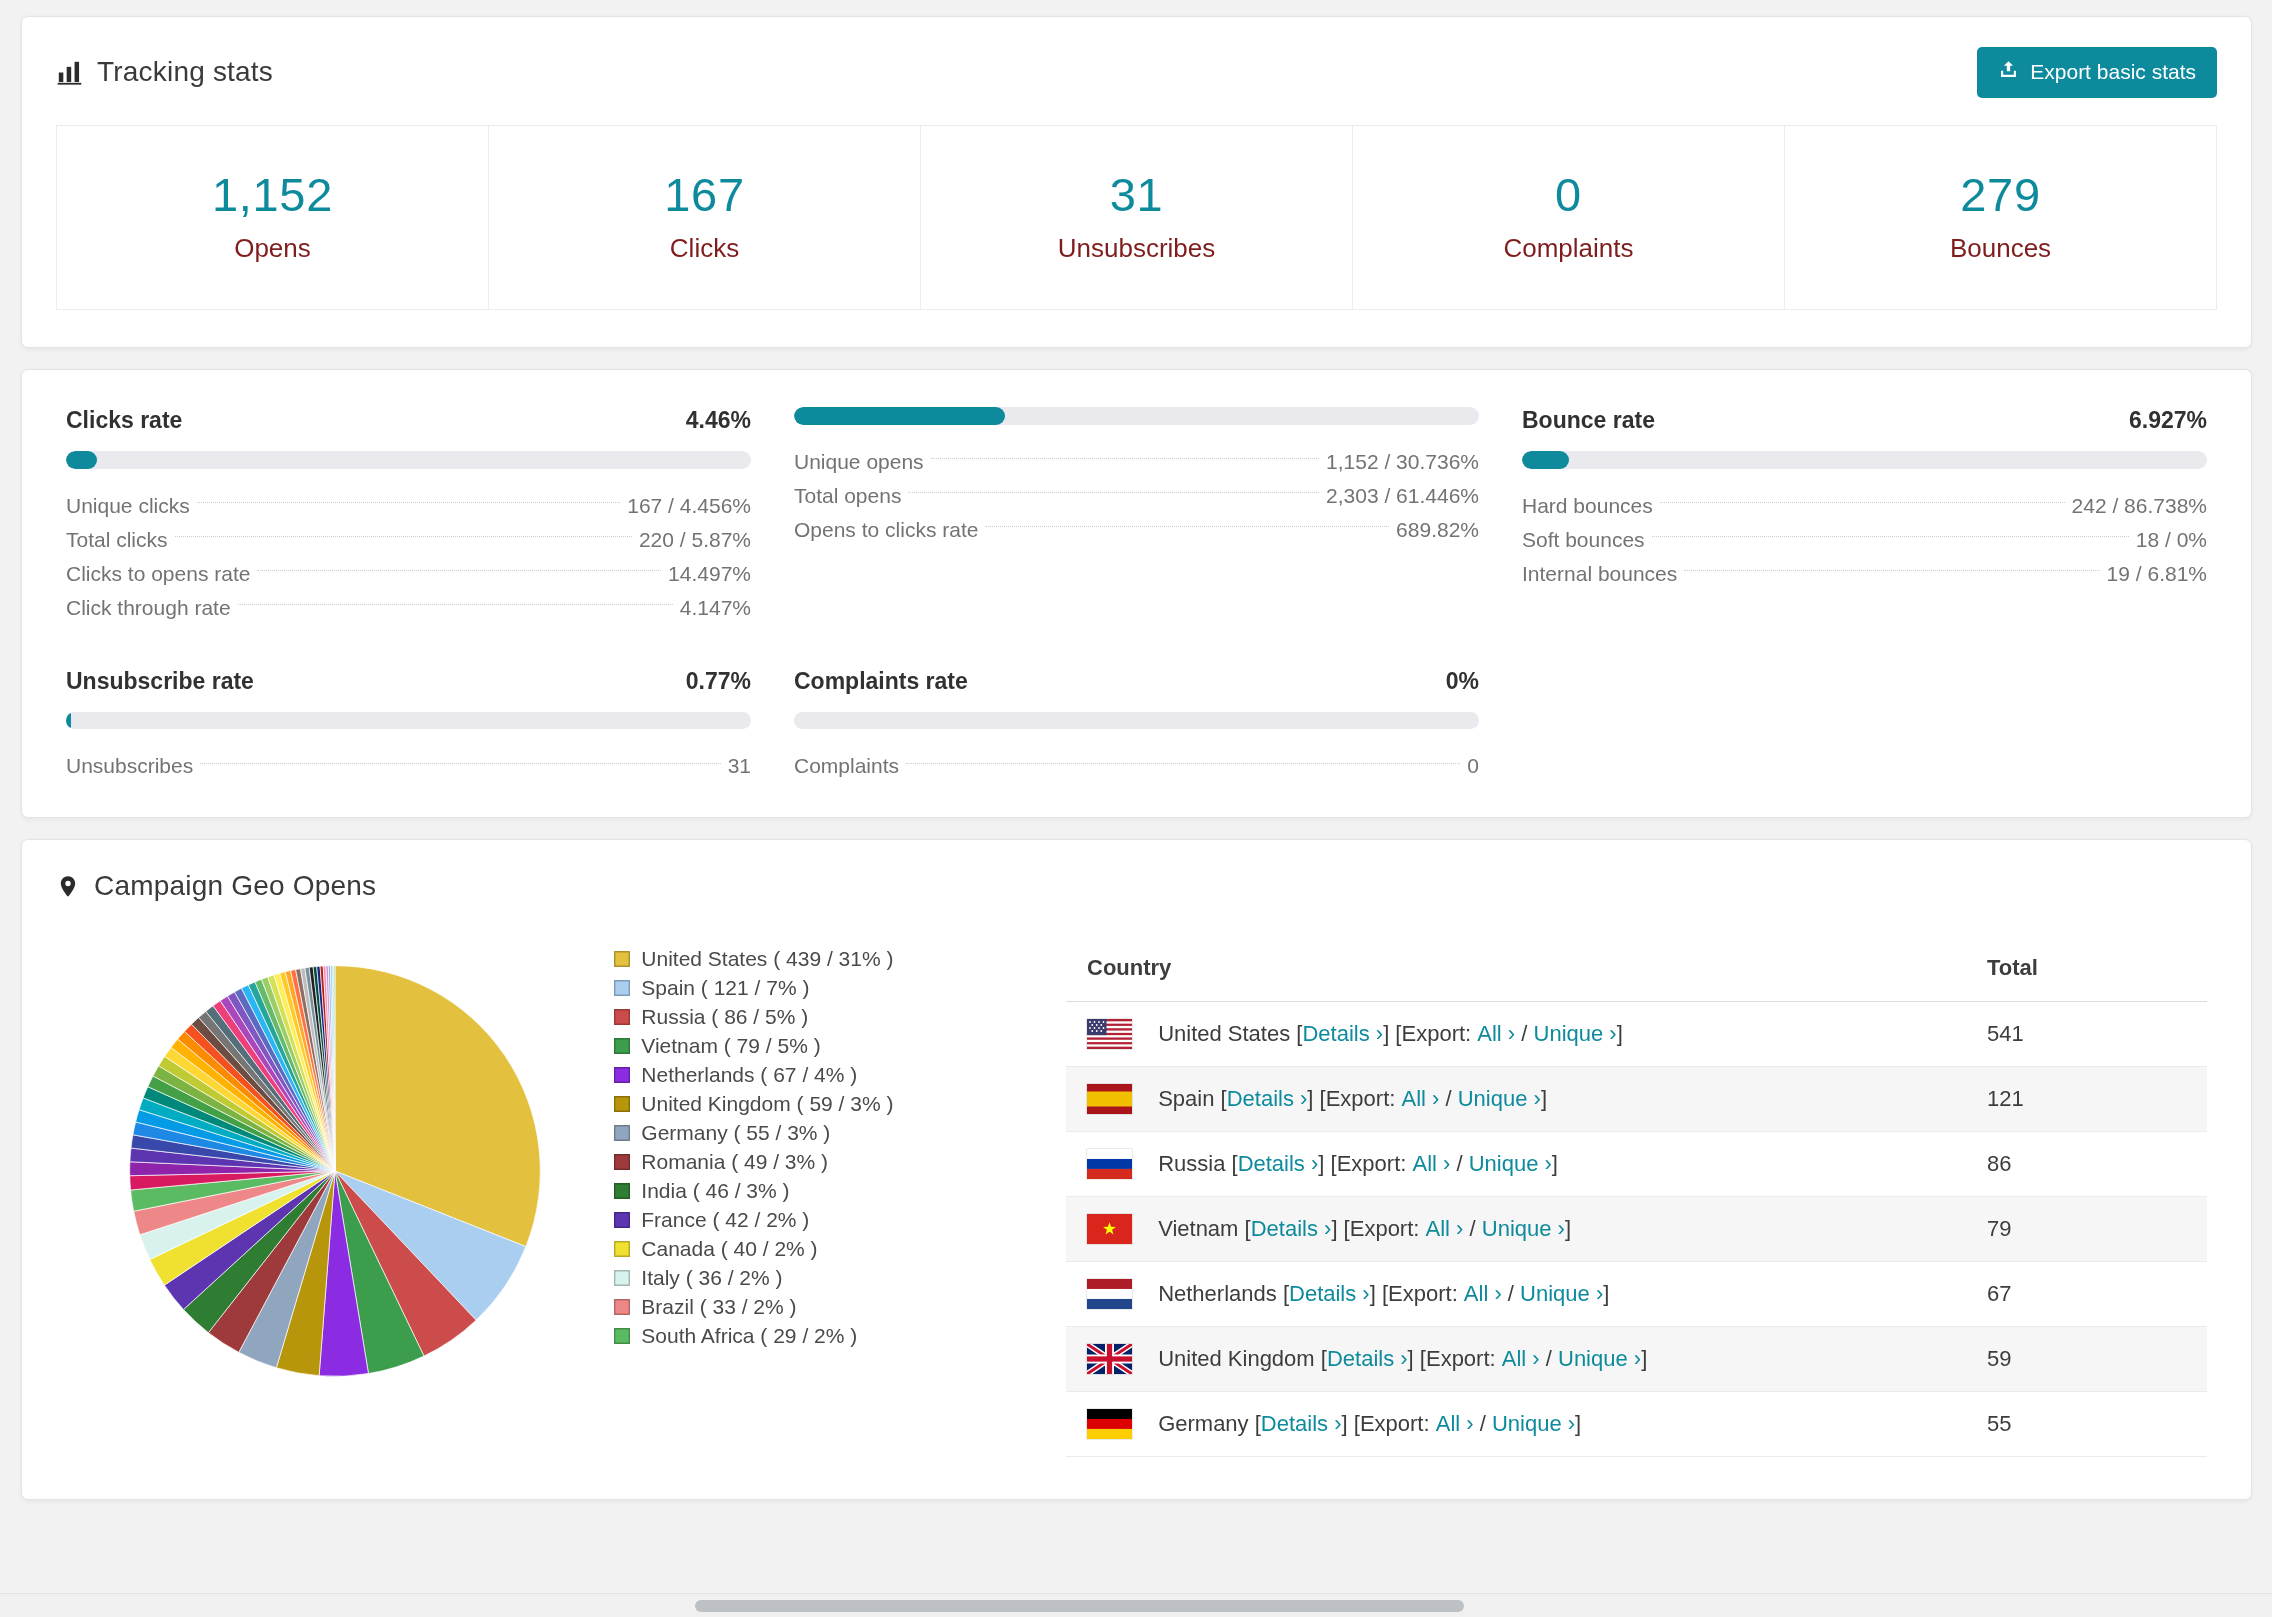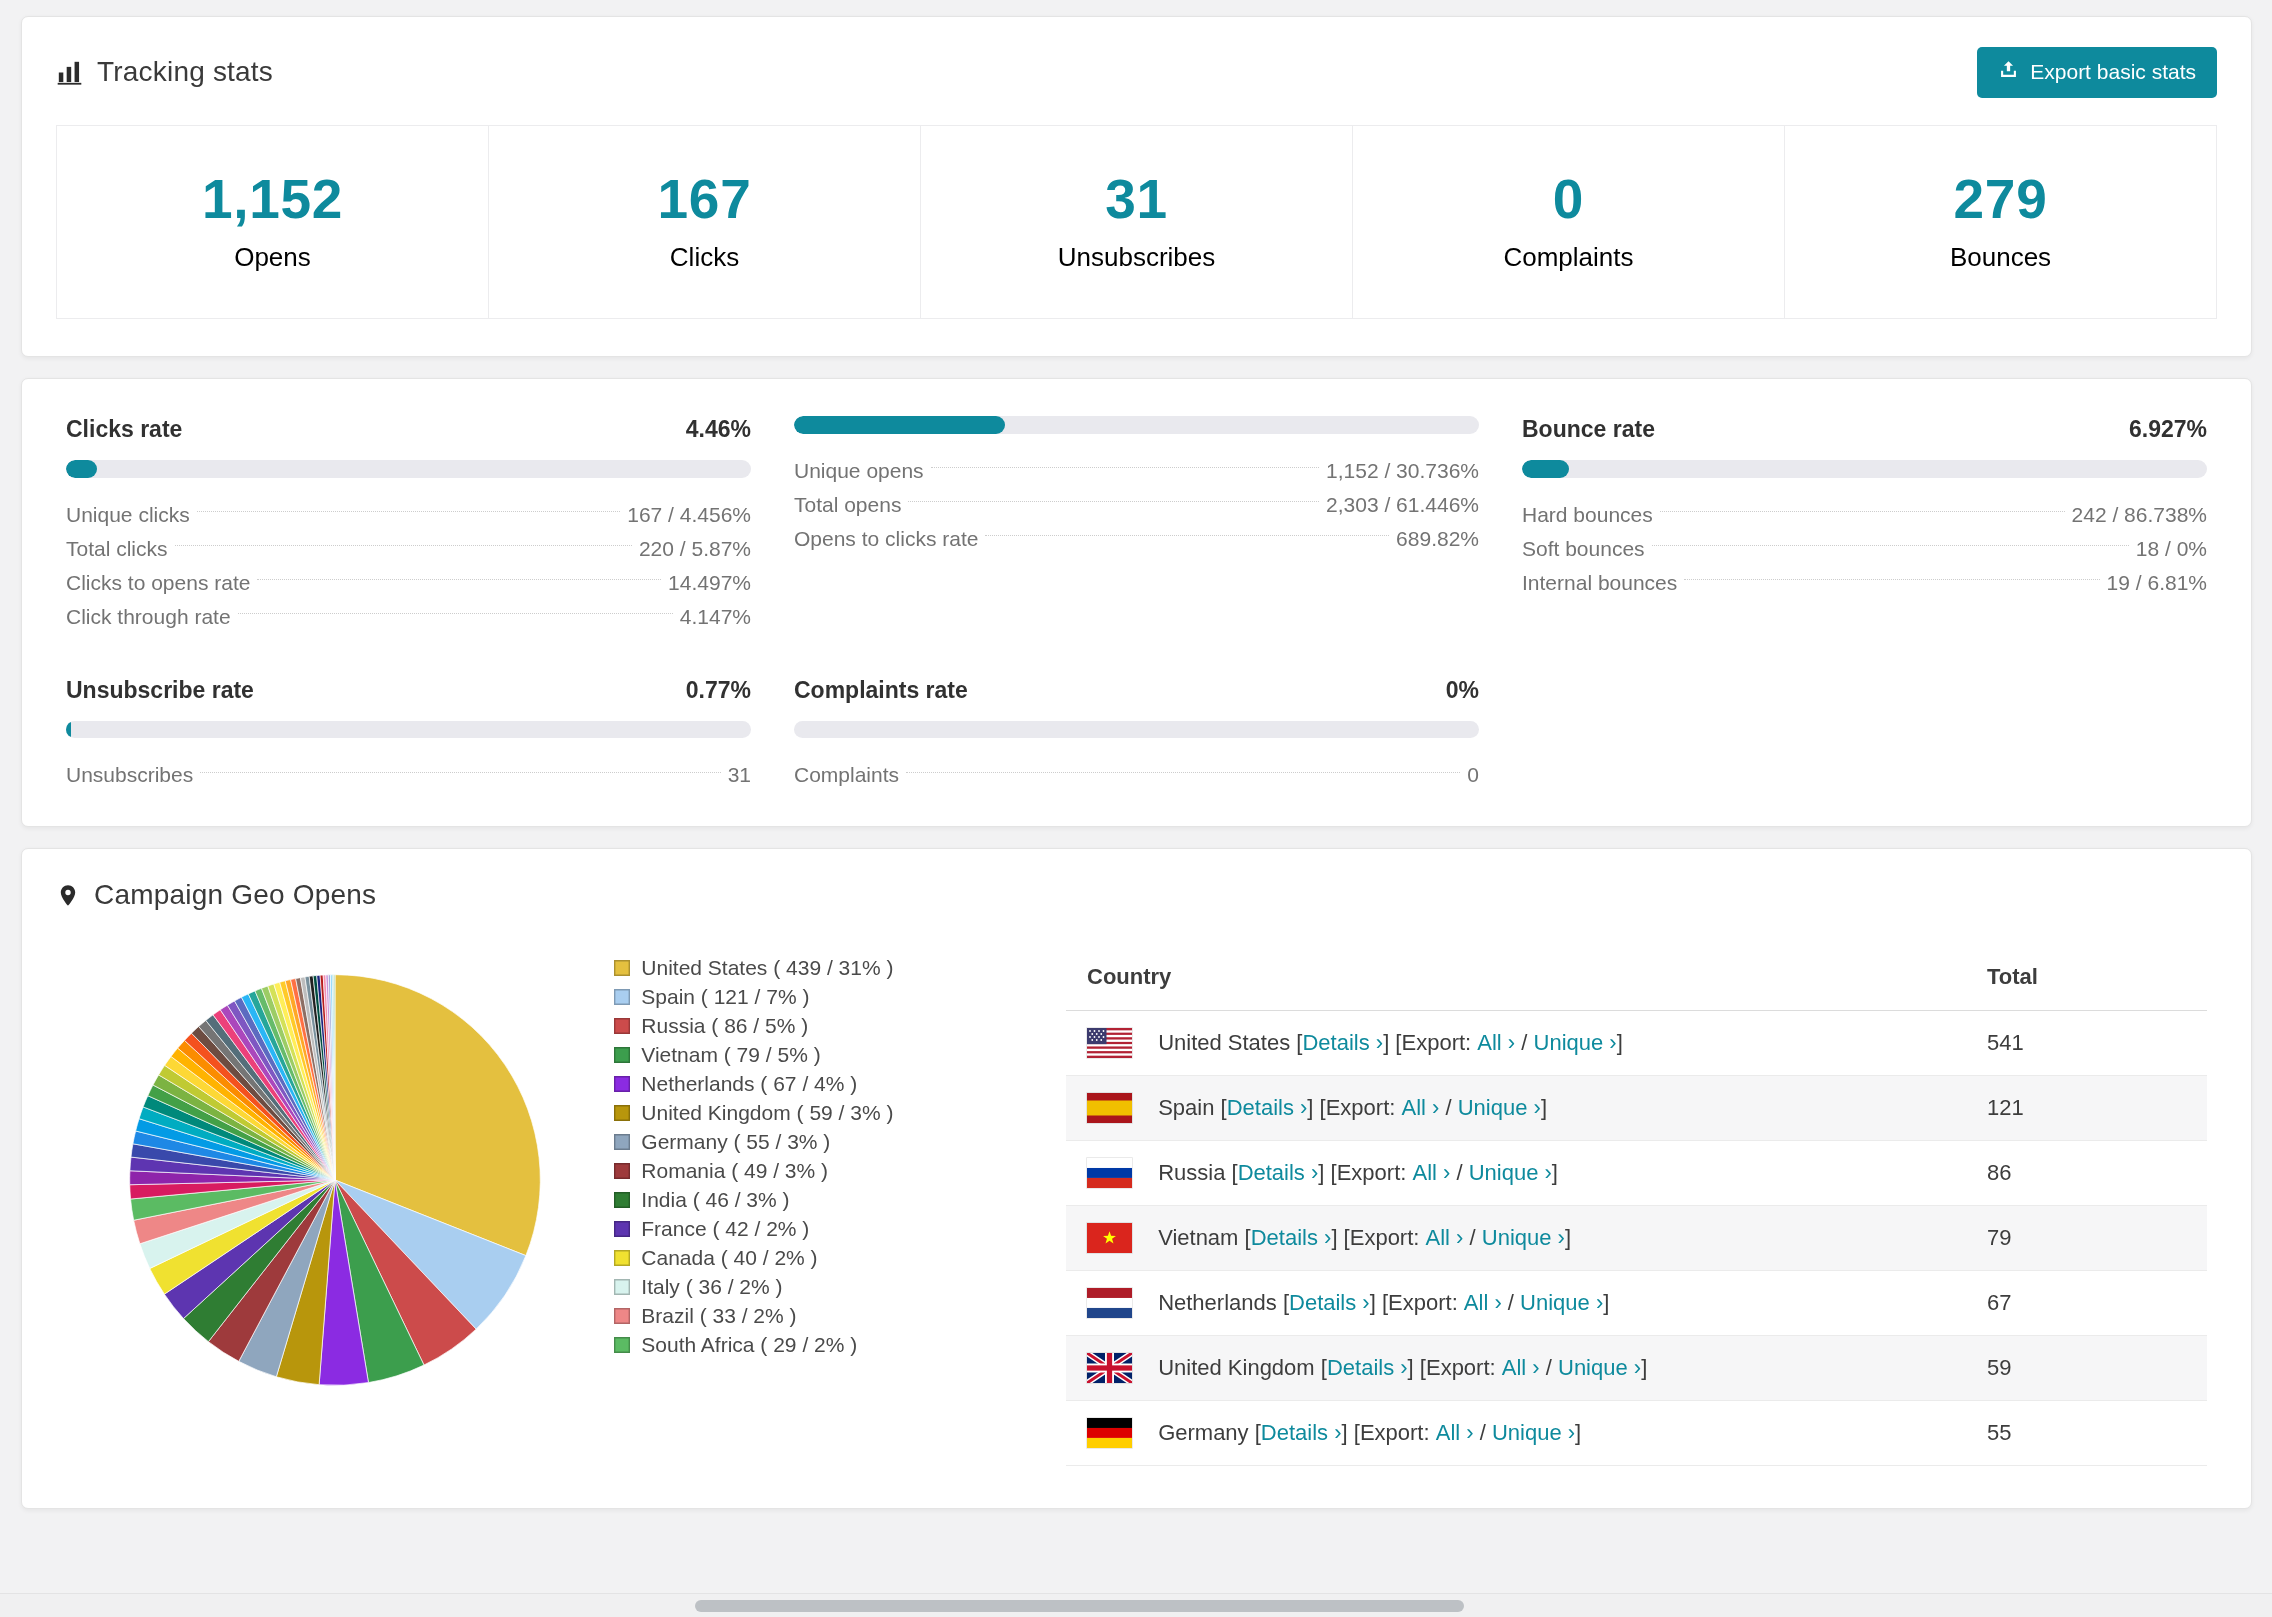--- a/index.html
+++ b/index.html
@@ -14,22 +14,22 @@
   .card-title { font-size:28px; font-weight:500; color:#3a3a3a; letter-spacing:0.2px; }
   .hicon svg { display:block; }
 
   .export-btn { margin-left:auto; background:var(--accent); color:#fff; border:none; border-radius:5px;
     font-family:inherit; font-size:21px; font-weight:500; padding:12.7px 21px; display:flex; align-items:center; gap:11.3px; cursor:pointer; }
 
   
   .stats-row { display:flex; margin:0 34px 37px; border:1.4px solid #ececee; }
   .stat-cell { flex:1; text-align:center; padding:41px 0 45px; border-right:1.4px solid #ececee; }
   .stat-cell:last-child { border-right:none; }
-  .stat-value { font-size:55px; font-weight:700; color:var(--accent); letter-spacing:0.7px; }
-  .stat-label { font-size:26px; color:#000000; margin-top:11.3px; }
+  .stat-value { font-size:47px; font-weight:400; color:var(--accent); letter-spacing:0.7px; }
+  .stat-label { font-size:26px; color:#7f1d1d; margin-top:11.3px; }
 
   
   .rates-grid { padding:37px 44px 34px; display:grid; grid-template-columns:repeat(3,1fr); column-gap:79px; row-gap:45px;gap:43px; }
   .rate-head { display:flex; justify-content:space-between; align-items:baseline; margin-bottom:17px; }
   .rate-title, .rate-value { font-size:23px; font-weight:700; color:#313131; }
   .bar { height:17.6px; background:#e9e9ee; border-radius:9.2px; overflow:hidden; margin-bottom:20px; }
   .bar-fill { height:100%; background:var(--accent); border-radius:9.2px; }
   .rrow { display:flex; align-items:center; font-size:21px; color:#737373; height:34px; }
   .rlabel, .rvalue { white-space:nowrap; }
   .leader { flex:1; border-bottom:1.4px dotted #cdcdcd; margin:0 7px 6.4px; min-width:21px; }

